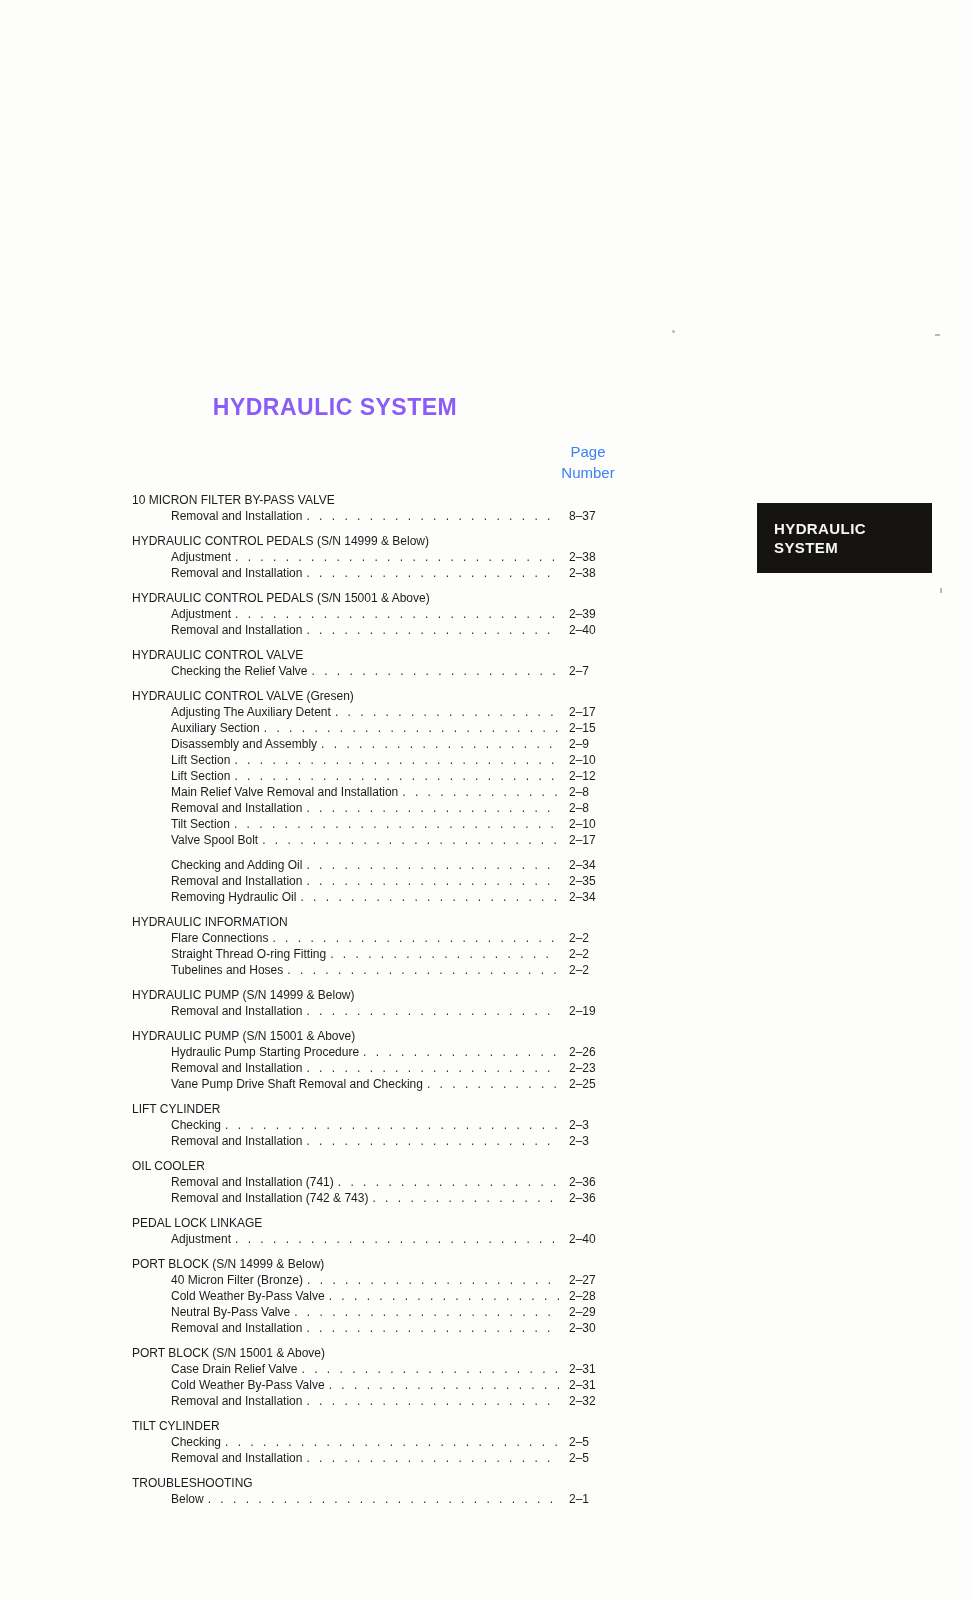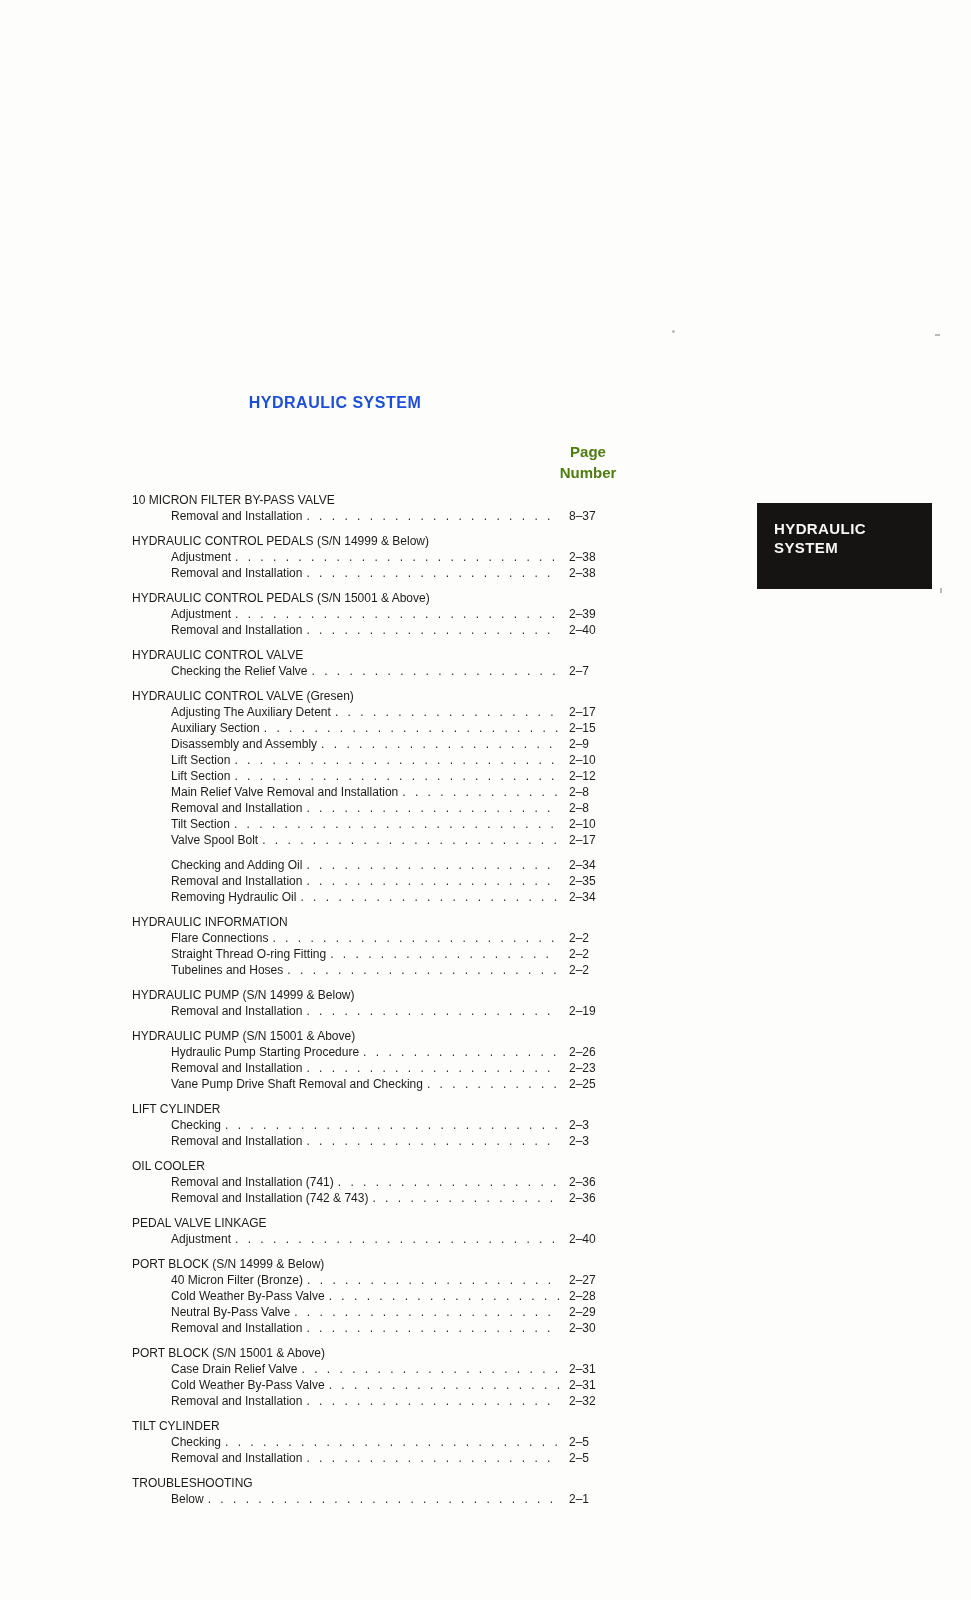--- a/index.html
+++ b/index.html
@@ -13,33 +13,33 @@
     position:relative;
     width:971px;height:1600px;
     background:#fdfdfc;
     color:#1d1d1d;
     overflow:hidden;
   }
   
   .doc-title{
     position:absolute;left:135px;top:394px;width:400px;
     text-align:center;
-    font-size:16px;font-weight:bold;letter-spacing:.5px;
-    color:#1d4ed8;
+    font-size:23px;font-weight:bold;letter-spacing:.5px;
+    color:#8b5cf6;
   }
   
   .col-header{
     position:absolute;left:548px;top:441px;width:80px;
     text-align:center;
-    font-size:15px;font-weight:bold;line-height:21px;
-    color:#4d7c0f;
+    font-size:15px;font-weight:normal;line-height:21px;
+    color:#3b82f6;
   }
   
   .side-tab{
-    position:absolute;left:757px;top:503px;width:175px;height:86px;
+    position:absolute;left:757px;top:503px;width:175px;height:70px;
     background:#151413;
     color:#f6f6f4;
     font-size:15px;font-weight:bold;line-height:19px;letter-spacing:.4px;
     padding:16px 0 6px 17px;
     box-sizing:border-box;
   }
   
   .toc{
     position:absolute;left:132px;top:492px;width:503px;
     font-size:12px;line-height:16px;
@@ -271,21 +271,21 @@
           <span class="leader"></span>
           <span class="pnum">2–36</span>
         </div>
         <div class="toc-entry">
           <span class="elabel">Removal and Installation (742 &amp; 743)</span>
           <span class="leader"></span>
           <span class="pnum">2–36</span>
         </div>
       </div>
       <div class="toc-section">
-        <div class="toc-heading">PEDAL VALVE LINKAGE</div>
+        <div class="toc-heading">PEDAL LOCK LINKAGE</div>
         <div class="toc-entry">
           <span class="elabel">Adjustment</span>
           <span class="leader"></span>
           <span class="pnum">2–40</span>
         </div>
       </div>
       <div class="toc-section">
         <div class="toc-heading">PORT BLOCK (S/N 14999 &amp; Below)</div>
         <div class="toc-entry">
           <span class="elabel">40 Micron Filter (Bronze)</span>

